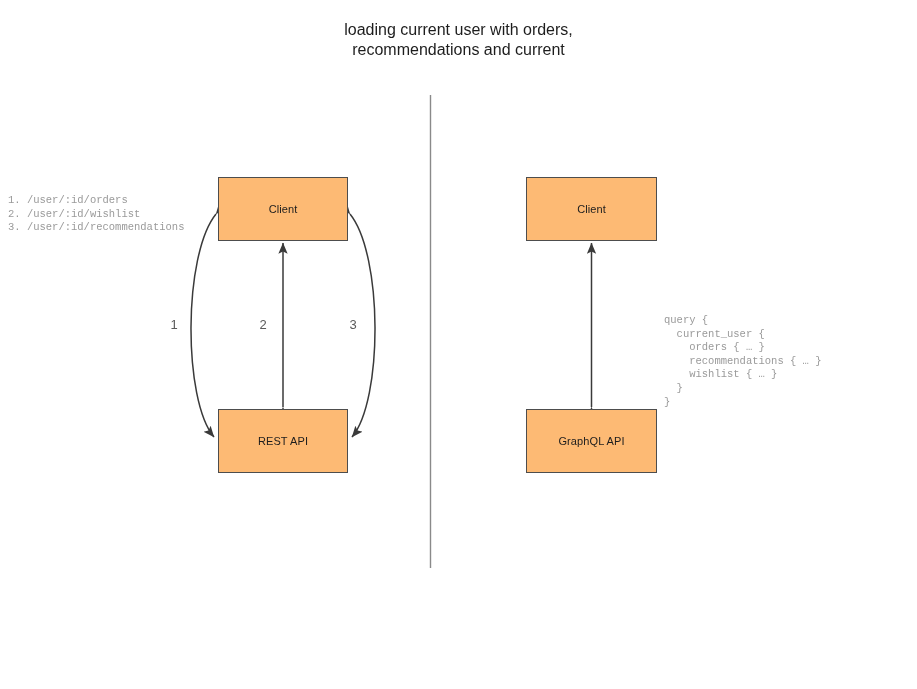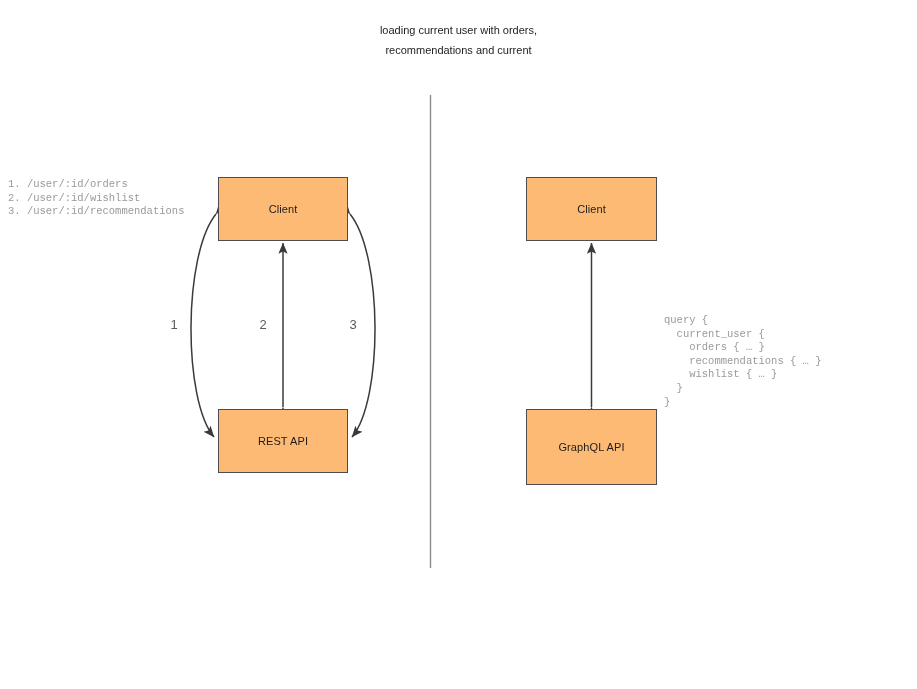--- a/index.html
+++ b/index.html
@@ -23,21 +23,21 @@
     height: 689px;
   }
 
   
   .title {
     position: absolute;
     left: 0;
     top: 20px;
     width: 917px;
     text-align: center;
-    font-size: 11px;
+    font-size: 16px;
     line-height: 20px;
     color: #1d1d1d;
     font-family: "Liberation Sans", sans-serif;
     white-space: pre;
   }
 
   
   .node {
     position: absolute;
     box-sizing: border-box;
@@ -48,41 +48,41 @@
     justify-content: center;
     font-size: 11px;
     color: #1d1d1d;
     font-family: "Liberation Sans", sans-serif;
     letter-spacing: 0.1px;
   }
 
   #rest-client-box   { left: 218px; top: 177px; width: 130px; height: 64px; }
   #rest-api-box      { left: 218px; top: 409px; width: 130px; height: 64px; }
   #gql-client-box    { left: 526px; top: 177px; width: 131px; height: 64px; }
-  #gql-api-box       { left: 526px; top: 409px; width: 131px; height: 76px; }
+  #gql-api-box       { left: 526px; top: 409px; width: 131px; height: 64px; }
 
   
   #wires {
     position: absolute;
     left: 0; top: 0;
     width: 917px;
     height: 689px;
     pointer-events: none;
   }
 
   
   .mono {
     position: absolute;
     font-family: "Liberation Mono", "DejaVu Sans Mono", monospace;
     font-size: 10.5px;
     line-height: 13.6px;
     color: #9a9a9a;
     white-space: pre;
   }
-  #endpoint-list { left: 8px;   top: 178px; }
+  #endpoint-list { left: 8px;   top: 194px; }
   #gql-query     { left: 664px; top: 278px; margin-top: 36px; }
 
   
   .edge-label {
     position: absolute;
     font-family: "Liberation Sans", sans-serif;
     font-size: 13px;
     color: #5a5a5a;
     text-align: center;
     width: 20px;

